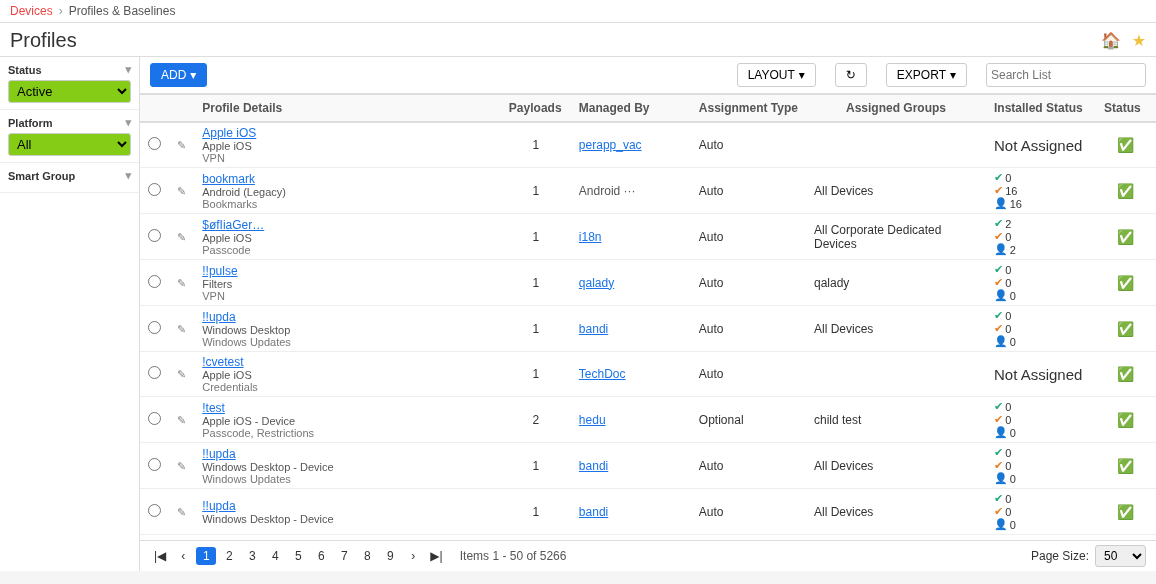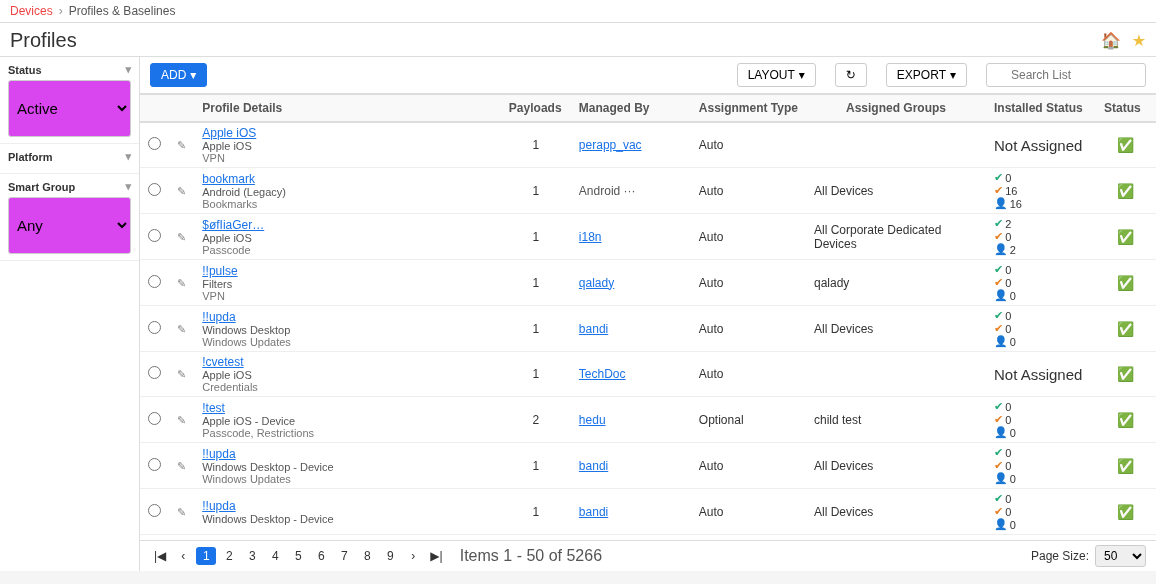--- a/index.html
+++ b/index.html
@@ -16,29 +16,29 @@
 
     .main-container { display: flex; height: calc(584px - 70px); }
 
     .sidebar { width: 140px; background: #fff; border-right: 1px solid #ddd; padding: 0; flex-shrink: 0; }
     .sidebar-header { background: #1a73e8; color: #fff; padding: 8px 10px; display: flex; align-items: center; justify-content: space-between; font-size: 13px; font-weight: bold; }
     .sidebar-header .collapse-btn { color: #fff; cursor: pointer; font-size: 14px; }
 
     .filter-section { padding: 6px 8px; border-bottom: 1px solid #eee; }
     .filter-label { font-size: 11px; color: #333; display: flex; justify-content: space-between; align-items: center; margin-bottom: 4px; font-weight: 600; }
     .filter-label .arrow { color: #999; }
-    .filter-select { width: 100%; border: 1px solid #ccc; border-radius: 3px; padding: 18px 4px; font-size: 15px; background: #d946ef; appearance: auto; }
+    .filter-select { width: 100%; border: 1px solid #ccc; border-radius: 3px; padding: 2px 4px; font-size: 13px; background: #84cc16; appearance: auto; }
 
     .content-area { flex: 1; display: flex; flex-direction: column; overflow: hidden; }
 
     .toolbar { background: #fff; padding: 6px 10px; display: flex; align-items: center; gap: 19px; border-bottom: 1px solid #ddd; }
     .btn { border: 1px solid #ccc; background: #fff; border-radius: 3px; padding: 4px 10px; cursor: pointer; font-size: 12px; display: flex; align-items: center; gap: 4px; }
     .btn-primary { background: #1a73e8; color: #fff; border-color: #1a73e8; }
     .toolbar-spacer { flex: 1; }
-    .search-input { border: 1px solid #ccc; border-radius: 3px; padding: 4px 24px; font-size: 12px; width: 160px; }
+    .search-input { border: 1px solid #ccc; border-radius: 3px; padding: 4px 4px; font-size: 12px; width: 160px; }
 
     .table-container { flex: 1; overflow-y: auto; background: #fff; }
     table { width: 100%; border-collapse: collapse; }
     thead th { background: #f9f9f9; border-bottom: 2px solid #ddd; border-top: 1px solid #ddd; padding: 6px 8px; text-align: left; font-size: 12px; font-weight: 600; color: #555; white-space: nowrap; position: sticky; top: 0; z-index: 1; }
     tbody tr { border-bottom: 1px solid #eee; }
     .profile-name { color: #1a73e8; font-size: 12px; font-weight: 500; cursor: pointer; }
     .profile-platform { color: #555; font-size: 11px; }
     .profile-type { color: #777; font-size: 11px; }
     .managed-by { color: #1a73e8; cursor: pointer; }
     .status-green { color: #0a0; font-size: 14px; }
@@ -49,21 +49,21 @@
     .icon-orange { color: #e67e22; }
     .icon-person { color: #555; }
     td { padding: 3px 8px; vertical-align: middle; font-size: 12px; }
 
     .footer { background: #fff; border-top: 1px solid #ddd; padding: 4px 10px; display: flex; align-items: center; justify-content: space-between; font-size: 12px; }
     .pagination { display: flex; align-items: center; gap: 3px; }
     .page-btn { border: none; background: none; cursor: pointer; padding: 2px 4px; font-size: 12px; color: #333; min-width: 20px; }
     .page-btn.active { background: #1a73e8; color: #fff; border-radius: 3px; }
     .page-btn:disabled { color: #ccc; cursor: default; }
     .page-size-select { border: 1px solid #ccc; border-radius: 3px; padding: 2px 4px; font-size: 12px; }
-    .items-info { color: #555; font-size: 16px; }
+    .items-info { color: #555; font-size: 12px; }
   </style>
 </head>
 <body>
 
 <div style="height:584px; display:flex; flex-direction:column; overflow:hidden;">
 
   <div class="top-bar">
     <a href="#">Devices</a>
     <span class="chevron">›</span>
     <span>Profiles &amp; Baselines</span>
@@ -91,30 +91,33 @@
           <option>Inactive</option>
           <option>All</option>
         </select>
       </div>
 
       <div class="filter-section">
         <div class="filter-label">
           <span>Platform</span>
           <span class="arrow">▾</span>
         </div>
+        <select class="filter-select">
+          <option>All</option>
+          <option>iOS</option>
+          <option>Android</option>
+          <option>Windows</option>
+        </select>
       </div>
 
       <div class="filter-section">
         <div class="filter-label">
           <span>Smart Group</span>
           <span class="arrow">▾</span>
         </div>
-        <select class="filter-select">
-          <option>Any</option>
-        </select>
       </div>
     </div>
 
     <div class="content-area">
 
       <div class="toolbar">
         <button class="btn btn-primary">
           <span>ADD</span>
           <span>▾</span>
         </button>

